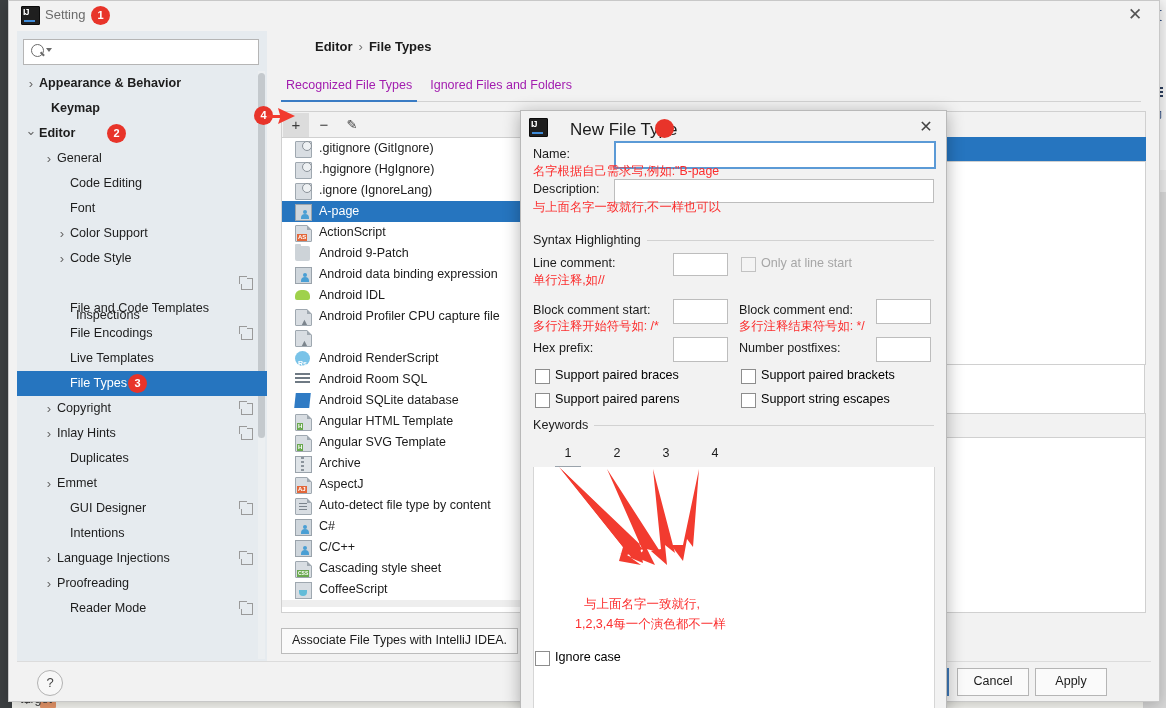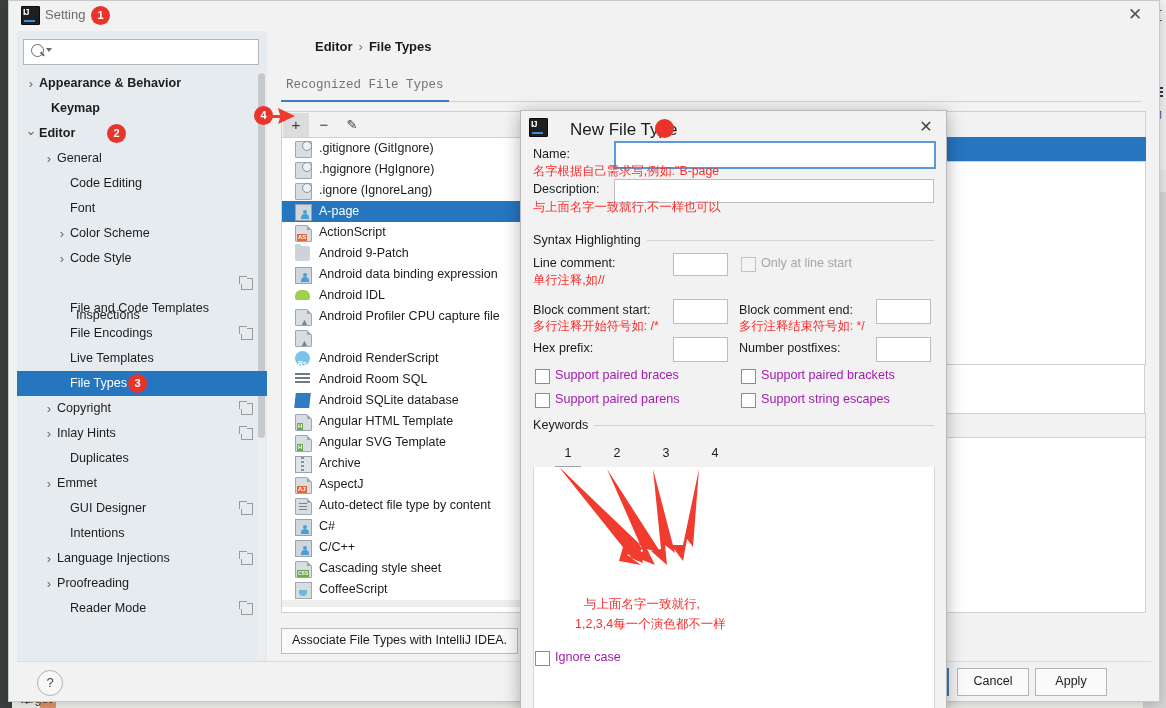--- a/index.html
+++ b/index.html
@@ -63,21 +63,21 @@
   .badge{position:absolute;border-radius:50%;background:#e8342a;color:#fff;
     font-size:11px;font-weight:bold;text-align:center;z-index:60;
     font-family:"Liberation Sans",sans-serif;}
   .badge.b20{width:19px;height:19px;line-height:19px;}
 
   
   #content{position:absolute;left:258px;top:30px;right:8px;height:630px;background:#f2f2f2;}
   #breadcrumb{position:absolute;left:16px;top:8px;font-size:13px;font-weight:bold;color:#1b1b1b;padding-left:32px;}
   #breadcrumb .sep{font-weight:normal;color:#777;margin:0 6px;}
   #tabs{position:absolute;left:14px;top:42px;right:10px;height:28px;border-bottom:1px solid #d2d2d2;}
-  .tabitem{position:relative;float:left;padding:0 5px;height:27px;line-height:24px;font-size:12.5px;color:#737373;cursor:pointer;font-family:Liberation Mono, monospace;}
+  .tabitem{position:relative;float:left;padding:0 5px;height:27px;line-height:24px;font-size:12.5px;color:#a21caf;cursor:pointer;}
   .tabitem.active{border-bottom:2px solid #3a7cc4;}
   #tabs .spacer{float:left;width:8px;height:1px;}
 
   #panelbox{position:absolute;left:14px;top:80px;width:862px;height:500px;}
   #toolbar{position:absolute;left:0;top:0;width:862px;height:26px;background:#f2f2f2;border:1px solid #d0d0d0;border-bottom:0;}
   .tbbtn{position:absolute;top:1px;width:26px;height:24px;text-align:center;line-height:24px;font-size:15px;color:#3b3b3b;cursor:pointer;}
   .tbbtn.on{background:#dcdcdc;}
   #list{position:absolute;left:0;top:26px;width:862px;height:474px;background:#fff;border:1px solid #d0d0d0;overflow:hidden;}
   .lrow{position:relative;height:21px;line-height:21px;white-space:nowrap;cursor:default;}
   .lrow.sel{background:#2675bf;}
@@ -135,21 +135,21 @@
   .tinput{position:absolute;background:#fff;border:1px solid #bdbdbd;}
   .tinput.focus{border:2px solid #5b9ad6;}
   .tinput input{width:100%;height:100%;border:0;outline:0;background:transparent;box-sizing:border-box;padding:0 4px;
     font-family:"Liberation Sans",sans-serif;font-size:12.5px;}
 
   .grouphdr{position:absolute;font-size:12.6px;color:#1b1b1b;background:#f2f2f2;padding-right:6px;z-index:2;}
   .groupline{position:absolute;height:1px;background:#d2d2d2;}
 
   .cb{position:absolute;width:13px;height:13px;border:1px solid #8d8d8d;background:#fff;}
   .cb.dis{border-color:#c2c2c2;background:#f4f4f4;}
-  .cblabel{position:absolute;font-size:12.6px;color:#a21caf;}
+  .cblabel{position:absolute;font-size:12.6px;color:#000000;}
   .cblabel.dis{color:#a6a6a6;}
 
   #kw-tabs{position:absolute;left:12px;top:332px;width:400px;height:24px;border-bottom:1px solid #d6d6d6;}
   .kwtab{position:absolute;top:0;width:26px;height:23px;text-align:center;line-height:20px;font-size:12.5px;color:#1b1b1b;cursor:pointer;}
   .kwtab.active{border-bottom:3px solid #9aa3ab;}
   #kw-area{position:absolute;left:12px;top:356px;width:400px;height:276px;background:#fff;border:1px solid #d6d6d6;border-top:0;}
 
   
   .anno{position:absolute;z-index:70;pointer-events:none;}
 </style>
@@ -220,21 +220,21 @@
           <span class="lbl" style="left: 40px;">General</span>
         </div>
         <div class="trow">
           <span class="lbl" style="left: 53px;">Code Editing</span>
         </div>
         <div class="trow">
           <span class="lbl" style="left: 53px;">Font</span>
         </div>
         <div class="trow">
           <span class="arw" style="left: 39px; font-size: 13px;">›</span>
-          <span class="lbl" style="left: 53px;">Color Scheme</span>
+          <span class="lbl" style="left: 53px;">Color Support</span>
         </div>
         <div class="trow">
           <span class="arw" style="left: 39px; font-size: 13px;">›</span>
           <span class="lbl" style="left: 53px;">Code Style</span>
         </div>
         <div class="trow">
           <span class="lbl" style="left: 59px; margin-top: 32px;">Inspections</span>
           <span class="copyico"></span>
         </div>
         <div class="trow">
@@ -294,20 +294,21 @@
   <div class="badge b20" style="left:119px;top:373px;">3</div>
 
   <div id="content">
     <div id="breadcrumb">
       <span>Editor</span><span class="sep">›</span><span>File Types</span>
     </div>
 
     <div id="tabs">
         <div class="tabitem active">Recognized File Types</div>
         <div class="spacer"></div>
+        <div class="tabitem">Ignored Files and Folders</div>
       </div>
 
     <div id="panelbox">
       <div id="toolbar">
         <div class="tbbtn on" style="left:1px;">+</div>
         <div class="tbbtn" style="left:29px;">−</div>
         <div class="tbbtn" style="left:57px;font-size:13px;">✎</div>
       </div>
       <div id="list">
           <div class="lrow">

